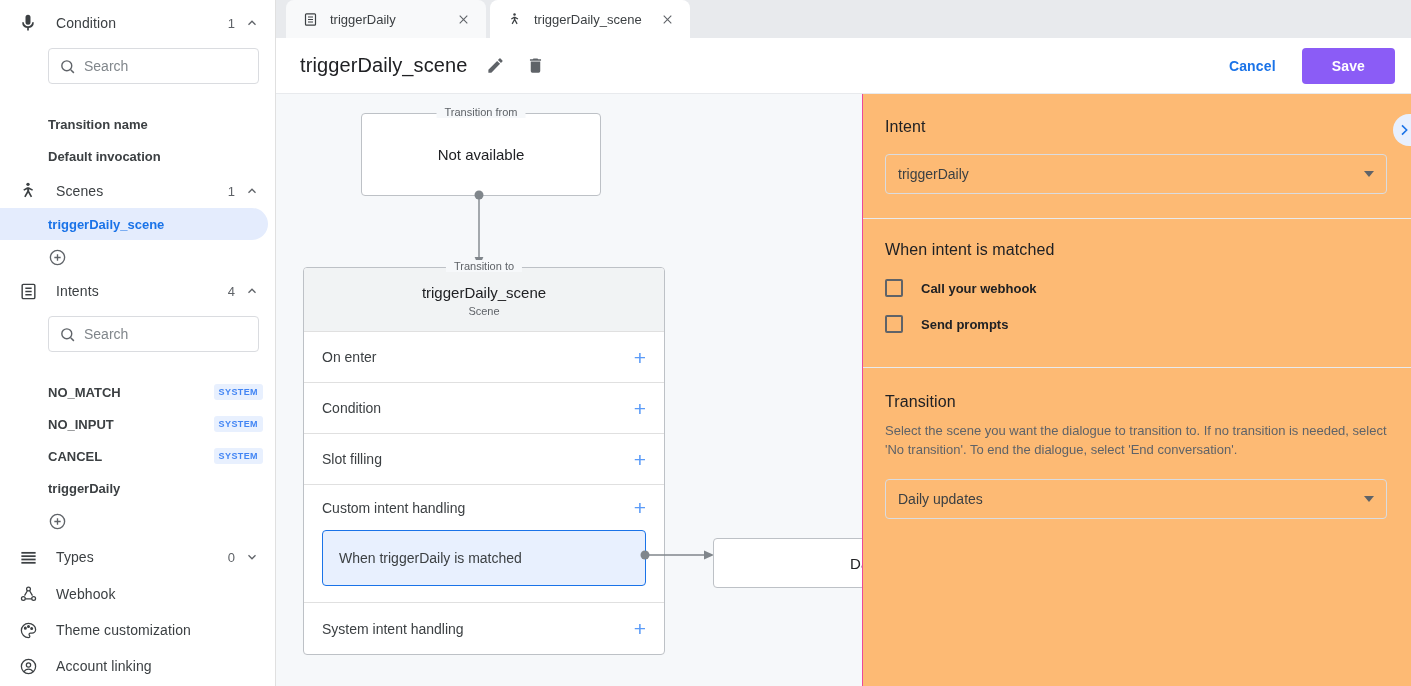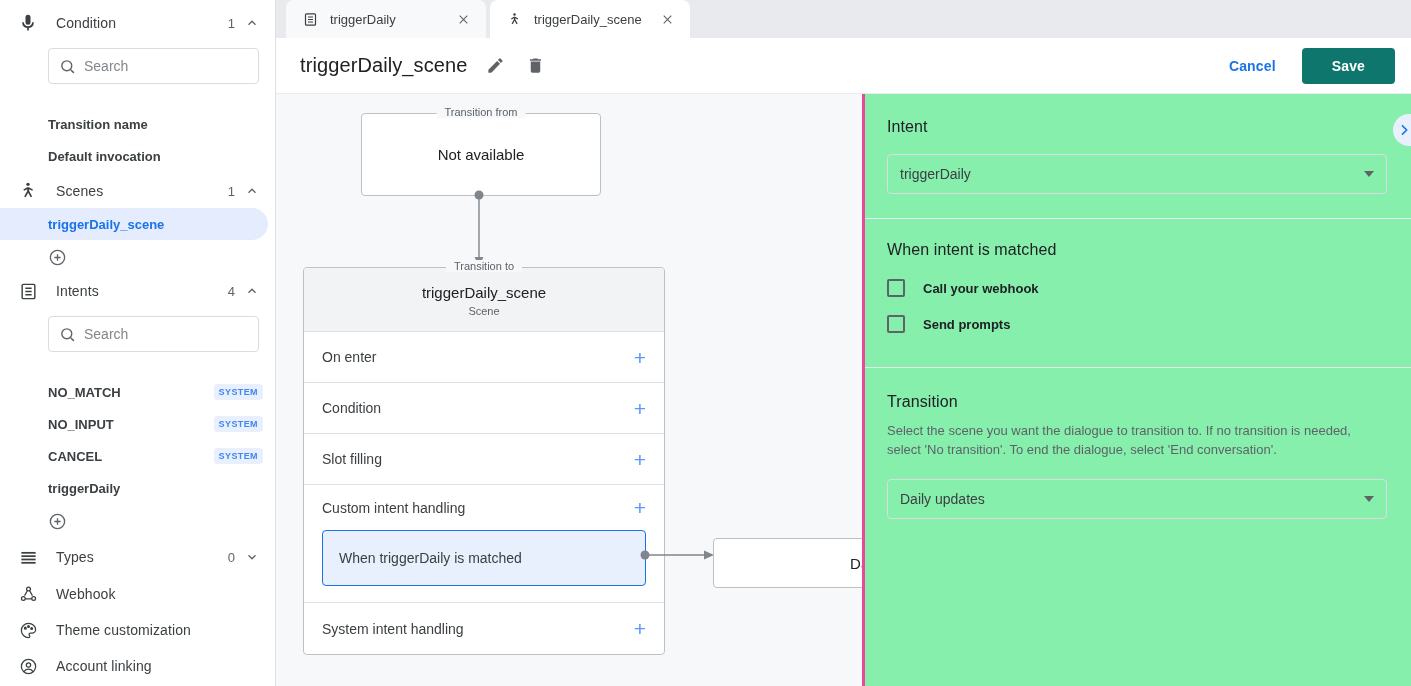--- a/index.html
+++ b/index.html
@@ -89,21 +89,21 @@
   .h-title { font-size: 20px; color: #202124; letter-spacing: .1px; }
   .h-icon-btn { width: 24px; height: 24px; margin-left: 16px; color: #5f6368; display: flex; align-items: center; justify-content: center; }
   .h-icon-btn svg { display: block; }
   .h-spacer { flex: 1; }
   .btn-text {
     color: #1a73e8; font-size: 14px; font-weight: bold;
     padding: 9px 14px; border-radius: 4px; background: transparent;
     border: none; font-family: "Liberation Sans", sans-serif; letter-spacing: .15px;
   }
   .btn-primary {
-    background: #0f766e; color: #fff; font-size: 14px; font-weight: bold;
+    background: #8b5cf6; color: #fff; font-size: 14px; font-weight: bold;
     padding: 10px 30px; border-radius: 4px; border: none; margin-left: 12px;
     font-family: "Liberation Sans", sans-serif; letter-spacing: .15px;
   }
 
   .body-area { flex: 1; display: flex; min-height: 0; position: relative; }
 
   
   .canvas {
     flex: 1; background: #f6f8fa; position: relative; overflow: hidden; min-width: 0;
   }
@@ -160,22 +160,22 @@
     border: 1px solid #bdc1c6; border-radius: 4px; background: #fff;
   }
   #node-to-right .nr-text {
     position: absolute; top: 0; left: 0; right: 0; bottom: 0;
     display: flex; align-items: center; justify-content: center;
     font-size: 15px; color: #202124; white-space: nowrap;
   }
 
   
   .rpanel {
-    width: 549px; flex: 0 0 549px; background: #86efac;
-    border-left: 3px solid #ec4899; position: relative; overflow: hidden;
+    width: 549px; flex: 0 0 549px; background: #fdba74;
+    border-left: 1px solid #ec4899; position: relative; overflow: hidden;
   }
   .rp-section { padding: 24px 24px 24px 22px; border-bottom: 1px solid #e8eaed; position: relative; }
   .rp-section.last { border-bottom: none; }
   .rp-h { font-size: 16px; color: #202124; letter-spacing: .1px; }
   .rp-desc { font-size: 13px; color: #5f6368; line-height: 19px; margin-top: 10px; }
   .select-box {
     margin-top: 18px; height: 40px; border: 1px solid #dadce0; border-radius: 4px;
     display: flex; align-items: center; padding: 0 12px;
     font-size: 14px; color: #3c4043;
   }

